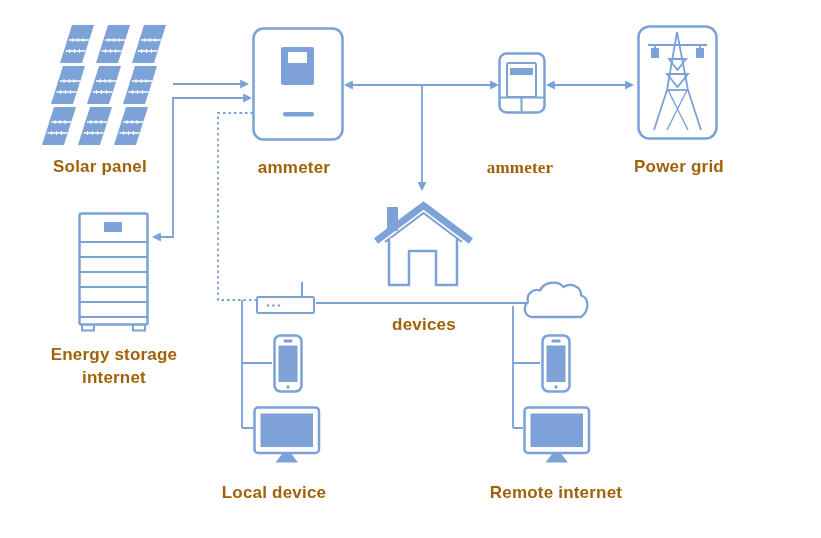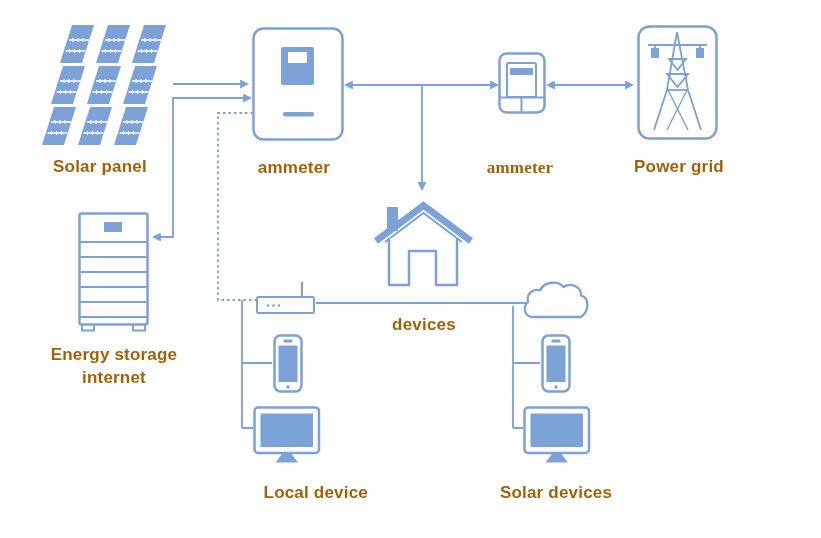--- a/index.html
+++ b/index.html
@@ -16,21 +16,21 @@
   
   #connectors{position:absolute;left:0;top:0;}
   .stroke{stroke:#7ba1d6;fill:none;}
   
   #lbl-solar{left:30px;top:155px;width:140px;}
   #lbl-inverter{left:224px;top:156px;width:140px;}
   #lbl-ammeter{left:450px;top:156px;width:140px;font-family:Liberation Serif, serif;}
   #lbl-grid{left:609px;top:155px;width:140px;}
   #lbl-battery{left:34px;top:343px;width:160px;}
   #lbl-internet{left:354px;top:313px;width:140px;}
-  #lbl-local{left:208px;top:481px;width:160px;text-align:right;}
+  #lbl-local{left:194px;top:481px;width:160px;}
   #lbl-remote{left:476px;top:481px;width:160px;}
   
   #n-solar{left:42px;top:20px;}
   #n-inverter{left:252px;top:27px;}
   #n-ammeter{left:498px;top:52px;}
   #n-grid{left:637px;top:25px;}
   #n-battery{left:78px;top:212px;}
   #n-house{left:372px;top:198px;}
   #n-router{left:256px;top:280px;}
   #n-cloud{left:519px;top:277px;}
@@ -168,15 +168,15 @@
   <div class="lbl" id="lbl-solar">Solar panel</div>
   <div class="lbl" id="lbl-inverter">ammeter</div>
   <div class="lbl" id="lbl-ammeter">ammeter</div>
   <div class="lbl" id="lbl-grid">Power grid</div>
   <div class="lbl" id="lbl-battery">
     <span style="display:block">Energy storage</span>
     <span style="display:block">internet</span>
   </div>
   <div class="lbl" id="lbl-internet">devices</div>
   <div class="lbl" id="lbl-local">Local device</div>
-  <div class="lbl" id="lbl-remote">Solar devices</div>
+  <div class="lbl" id="lbl-remote">Remote internet</div>
 
 </div>
 
 </body></html>

